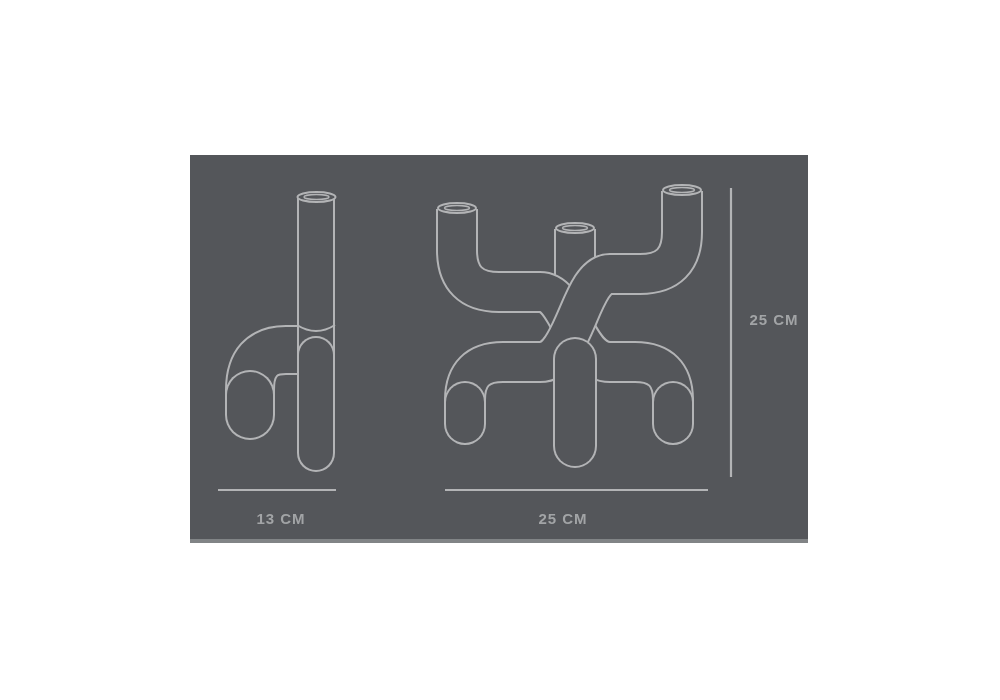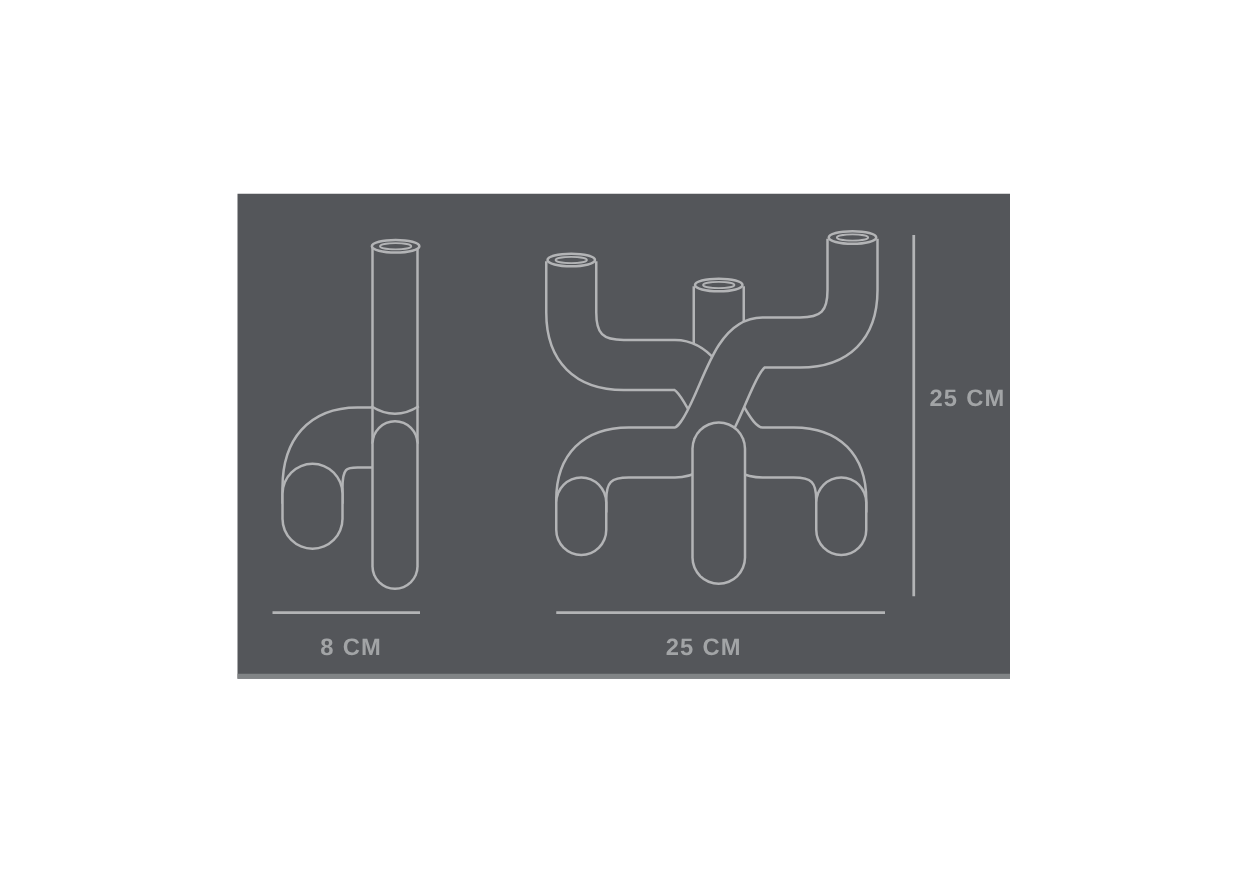--- a/index.html
+++ b/index.html
@@ -38,21 +38,21 @@
   
   .ol { stroke: var(--line-color); fill: none; }
   .bg { stroke: var(--panel-bg); fill: none; }
   .thin { stroke: var(--line-color); fill: none; stroke-width: 2; }
   .rim-outer { fill: var(--panel-bg); stroke: var(--line-color); stroke-width: 2; }
   .rim-inner { fill: none; stroke: var(--line-color); stroke-width: 1.5; }
   .dim-line { stroke: var(--line-color); stroke-width: 2.2; fill: none; }
   .dim-label {
     position: absolute;
     color: var(--text-color);
-    font-size: 19px;
+    font-size: 15px;
     font-weight: bold;
     letter-spacing: 1px;
     text-align: center;
     line-height: 20px;
     white-space: nowrap;
   }
   .label-side-width  { left: 31px;  top: 354px; width: 120px; }
   .label-front-width { left: 313px; top: 354px; width: 120px; }
   .label-height      { left: 534px; top: 155px; width: 100px; }
 </style>
@@ -129,20 +129,20 @@
       </g>
     </g>
 
     <g>
       <path class="dim-line" d="M28,335 L146,335"></path>
       <path class="dim-line" d="M255,335 L518,335"></path>
       <path class="dim-line" d="M541,33 L541,322"></path>
     </g>
   </svg>
 
-  <div class="dim-label label-side-width">8 CM</div>
+  <div class="dim-label label-side-width">13 CM</div>
 
   <div class="dim-label label-front-width">25 CM</div>
 
   <div class="dim-label label-height">25 CM</div>
 
   <div class="panel-bottom-edge"></div>
 </div>
 
 </body></html>

